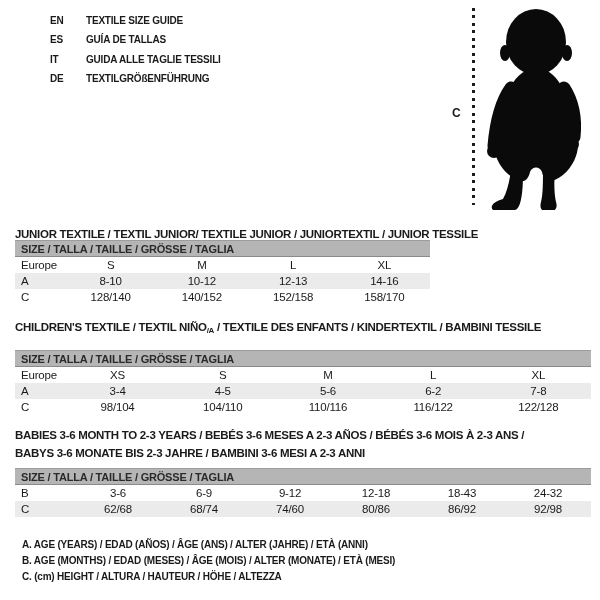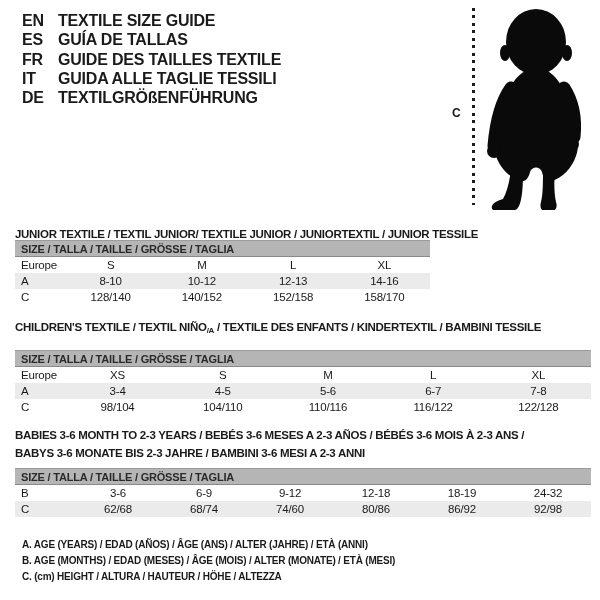--- a/index.html
+++ b/index.html
@@ -8,21 +8,21 @@
     --ink:#1a1a1a;
     --sil:#0a0a0a;
   }
   html,body{margin:0;padding:0;background:#fff;}
   .page{
     position:relative;width:600px;height:600px;background:#ffffff;overflow:hidden;
     font-family:"Liberation Sans","DejaVu Sans",sans-serif;color:var(--ink);
   }
   
   .lang-list{position:absolute;left:22px;top:11px;}
-  .lang-row{display:flex;font-weight:bold;font-size:16px;line-height:19.3px;letter-spacing:-0.2px;}
+  .lang-row{display:flex;font-weight:bold;font-size:10px;line-height:19.3px;letter-spacing:-0.2px;margin-left:28px;}
   .lang-code{width:36px;}
   
   .measure-line{
     position:absolute;left:472px;top:8px;width:3px;height:197px;
     background:repeating-linear-gradient(to bottom,#1c1c1c 0 3px,transparent 3px 7.5px);
   }
   .measure-label{position:absolute;left:452px;top:106px;font-weight:bold;font-size:12px;}
   .baby{position:absolute;left:484px;top:6px;}
   
   .tbl-title{position:absolute;left:15px;font-weight:bold;font-size:11.5px;letter-spacing:-0.3px;white-space:nowrap;}
@@ -51,24 +51,20 @@
 <div class="page">
 
   <div class="lang-list">
     <div class="lang-row">
       <span class="lang-code">EN</span>
       <span class="lang-text">TEXTILE SIZE GUIDE</span>
     </div>
     <div class="lang-row">
       <span class="lang-code">ES</span>
       <span class="lang-text">GUÍA DE TALLAS</span>
-    </div>
-    <div class="lang-row">
-      <span class="lang-code">FR</span>
-      <span class="lang-text">GUIDE DES TAILLES TEXTILE</span>
     </div>
     <div class="lang-row">
       <span class="lang-code">IT</span>
       <span class="lang-text">GUIDA ALLE TAGLIE TESSILI</span>
     </div>
     <div class="lang-row">
       <span class="lang-code">DE</span>
       <span class="lang-text">TEXTILGRÖßENFÜHRUNG</span>
     </div>
   </div>
@@ -152,21 +148,21 @@
         <td>S</td>
         <td>M</td>
         <td>L</td>
         <td>XL</td>
       </tr>
       <tr class="shaded">
         <td class="lab">A</td>
         <td>3-4</td>
         <td>4-5</td>
         <td>5-6</td>
-        <td>6-7</td>
+        <td>6-2</td>
         <td>7-8</td>
       </tr>
       <tr>
         <td class="lab">C</td>
         <td>98/104</td>
         <td>104/110</td>
         <td>110/116</td>
         <td>116/122</td>
         <td>122/128</td>
       </tr>
@@ -192,21 +188,21 @@
           <th colspan="7">SIZE / TALLA / TAILLE / GRÖSSE / TAGLIA</th>
         </tr>
     </thead>
     <tbody>
       <tr>
         <td class="lab">B</td>
         <td>3-6</td>
         <td>6-9</td>
         <td>9-12</td>
         <td>12-18</td>
-        <td>18-19</td>
+        <td>18-43</td>
         <td>24-32</td>
       </tr>
       <tr class="shaded">
         <td class="lab">C</td>
         <td>62/68</td>
         <td>68/74</td>
         <td>74/60</td>
         <td>80/86</td>
         <td>86/92</td>
         <td>92/98</td>

